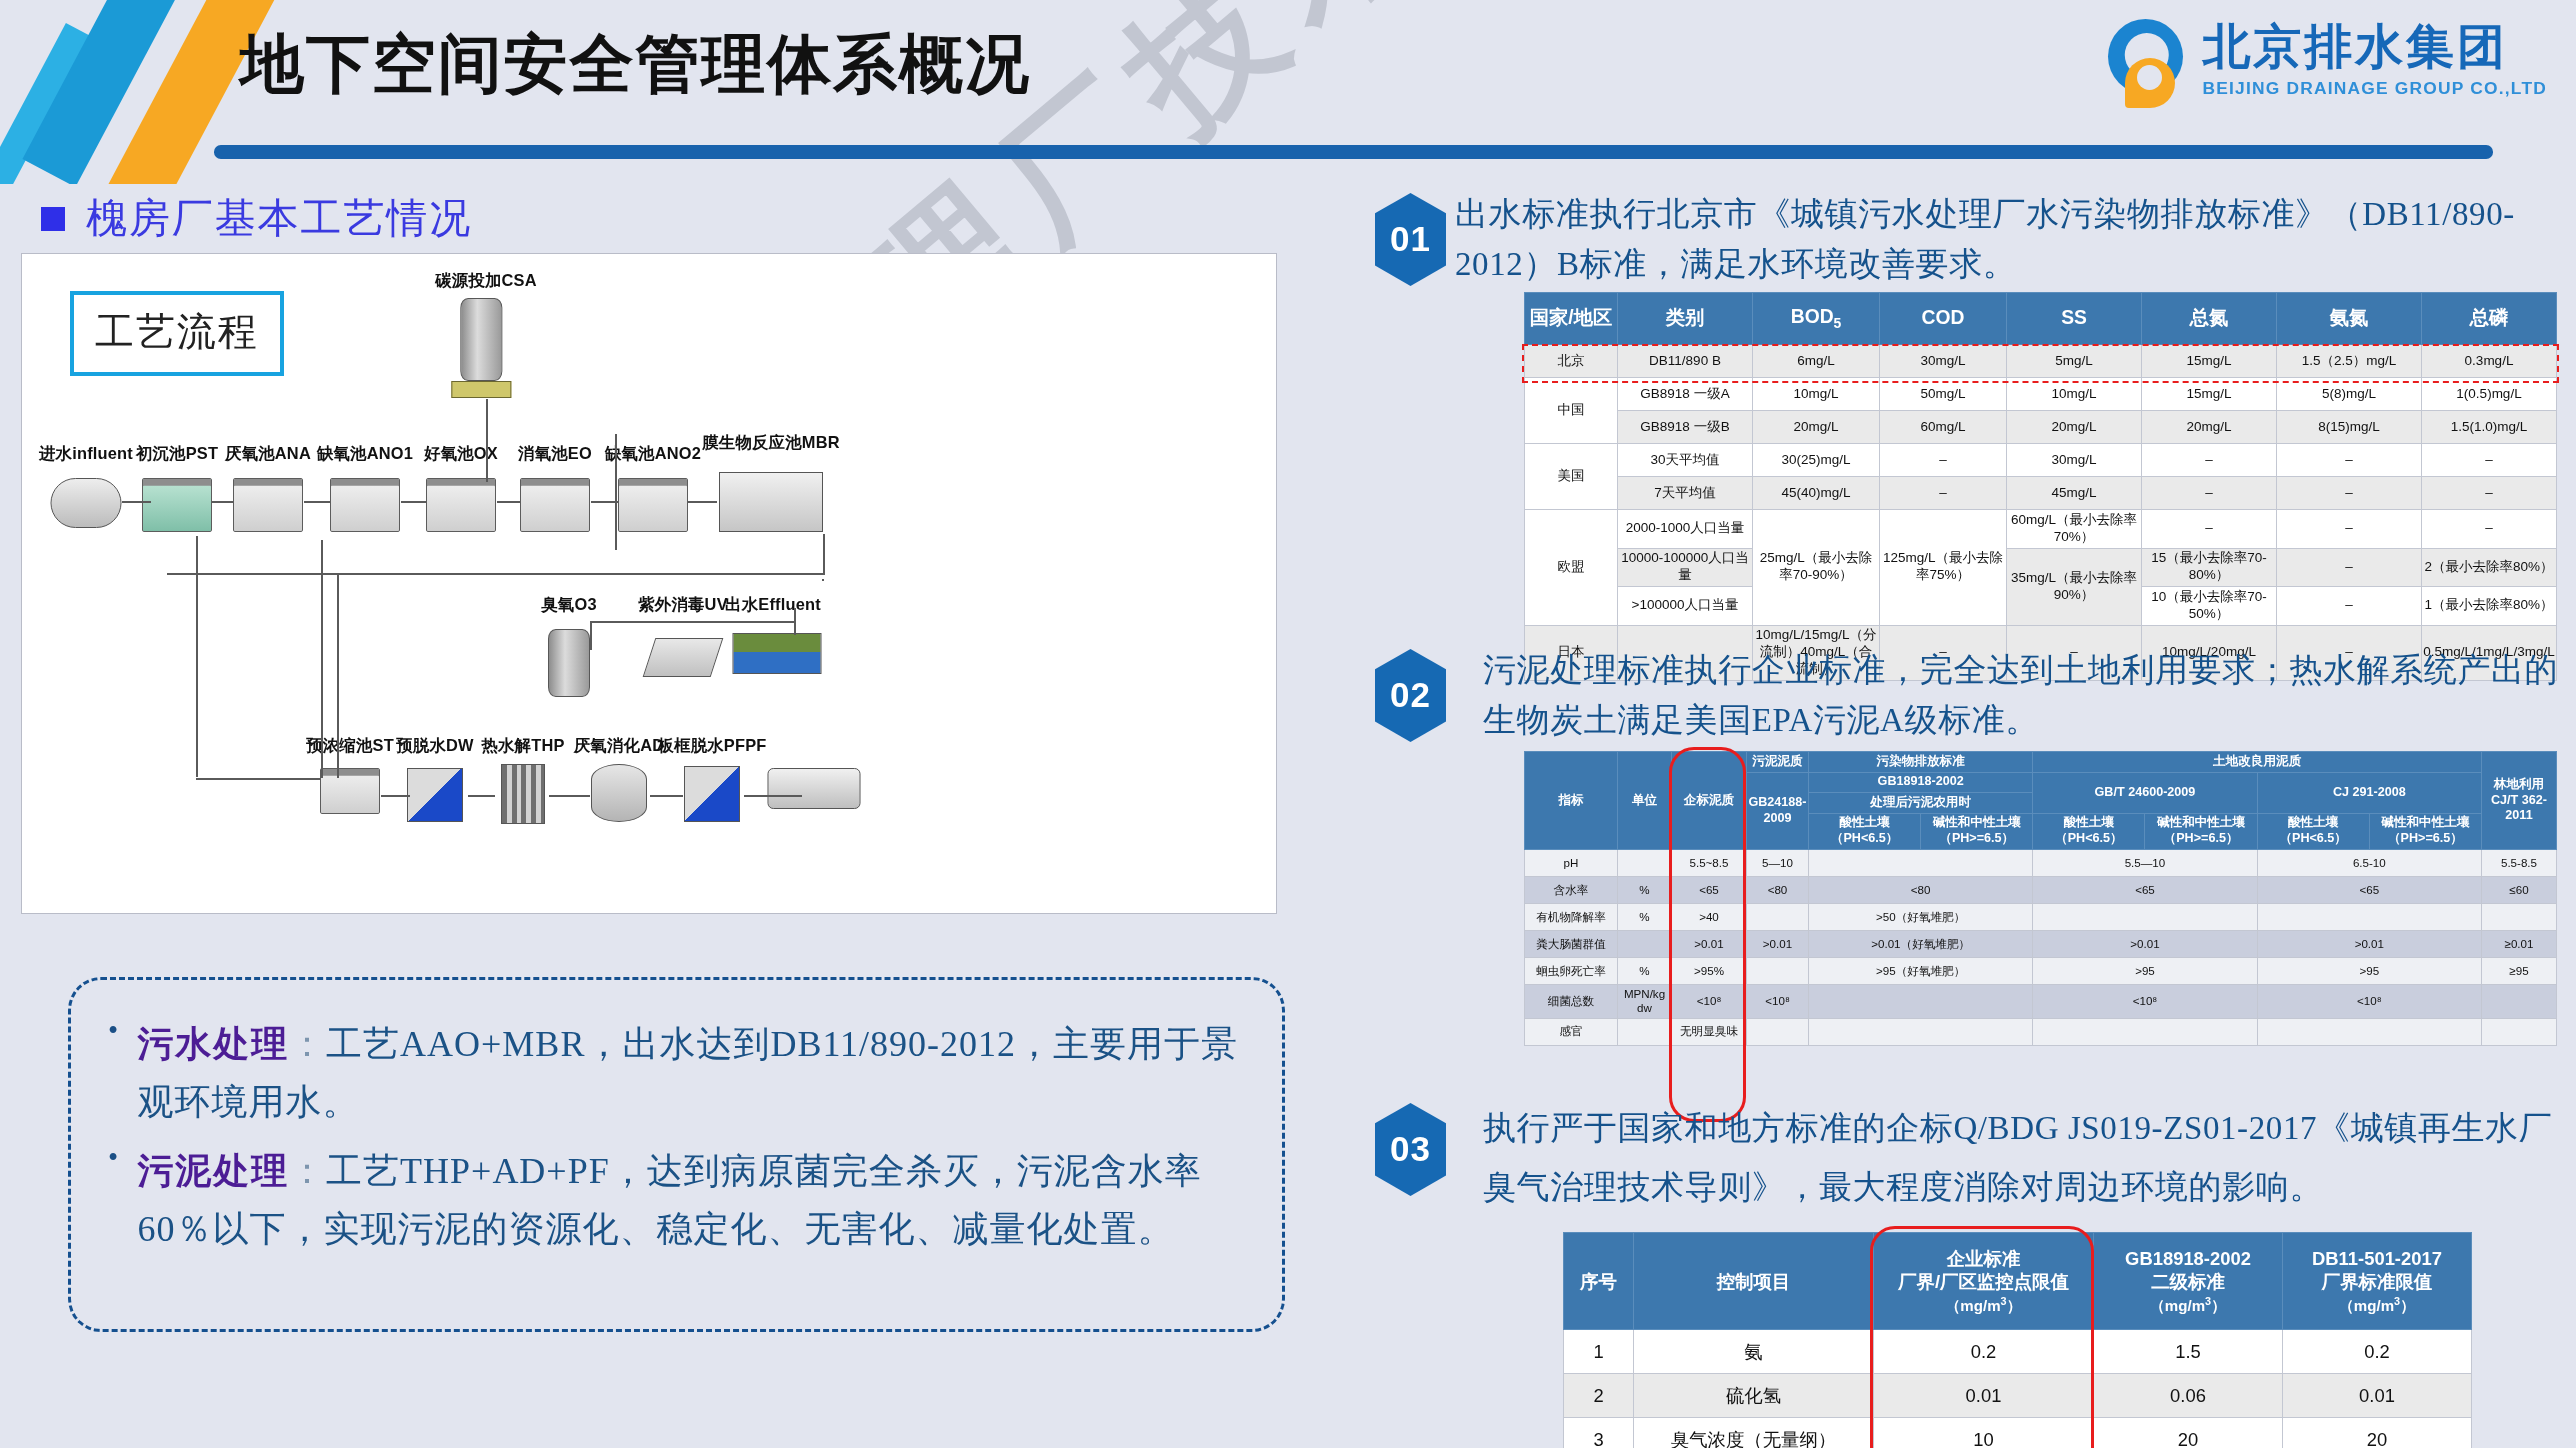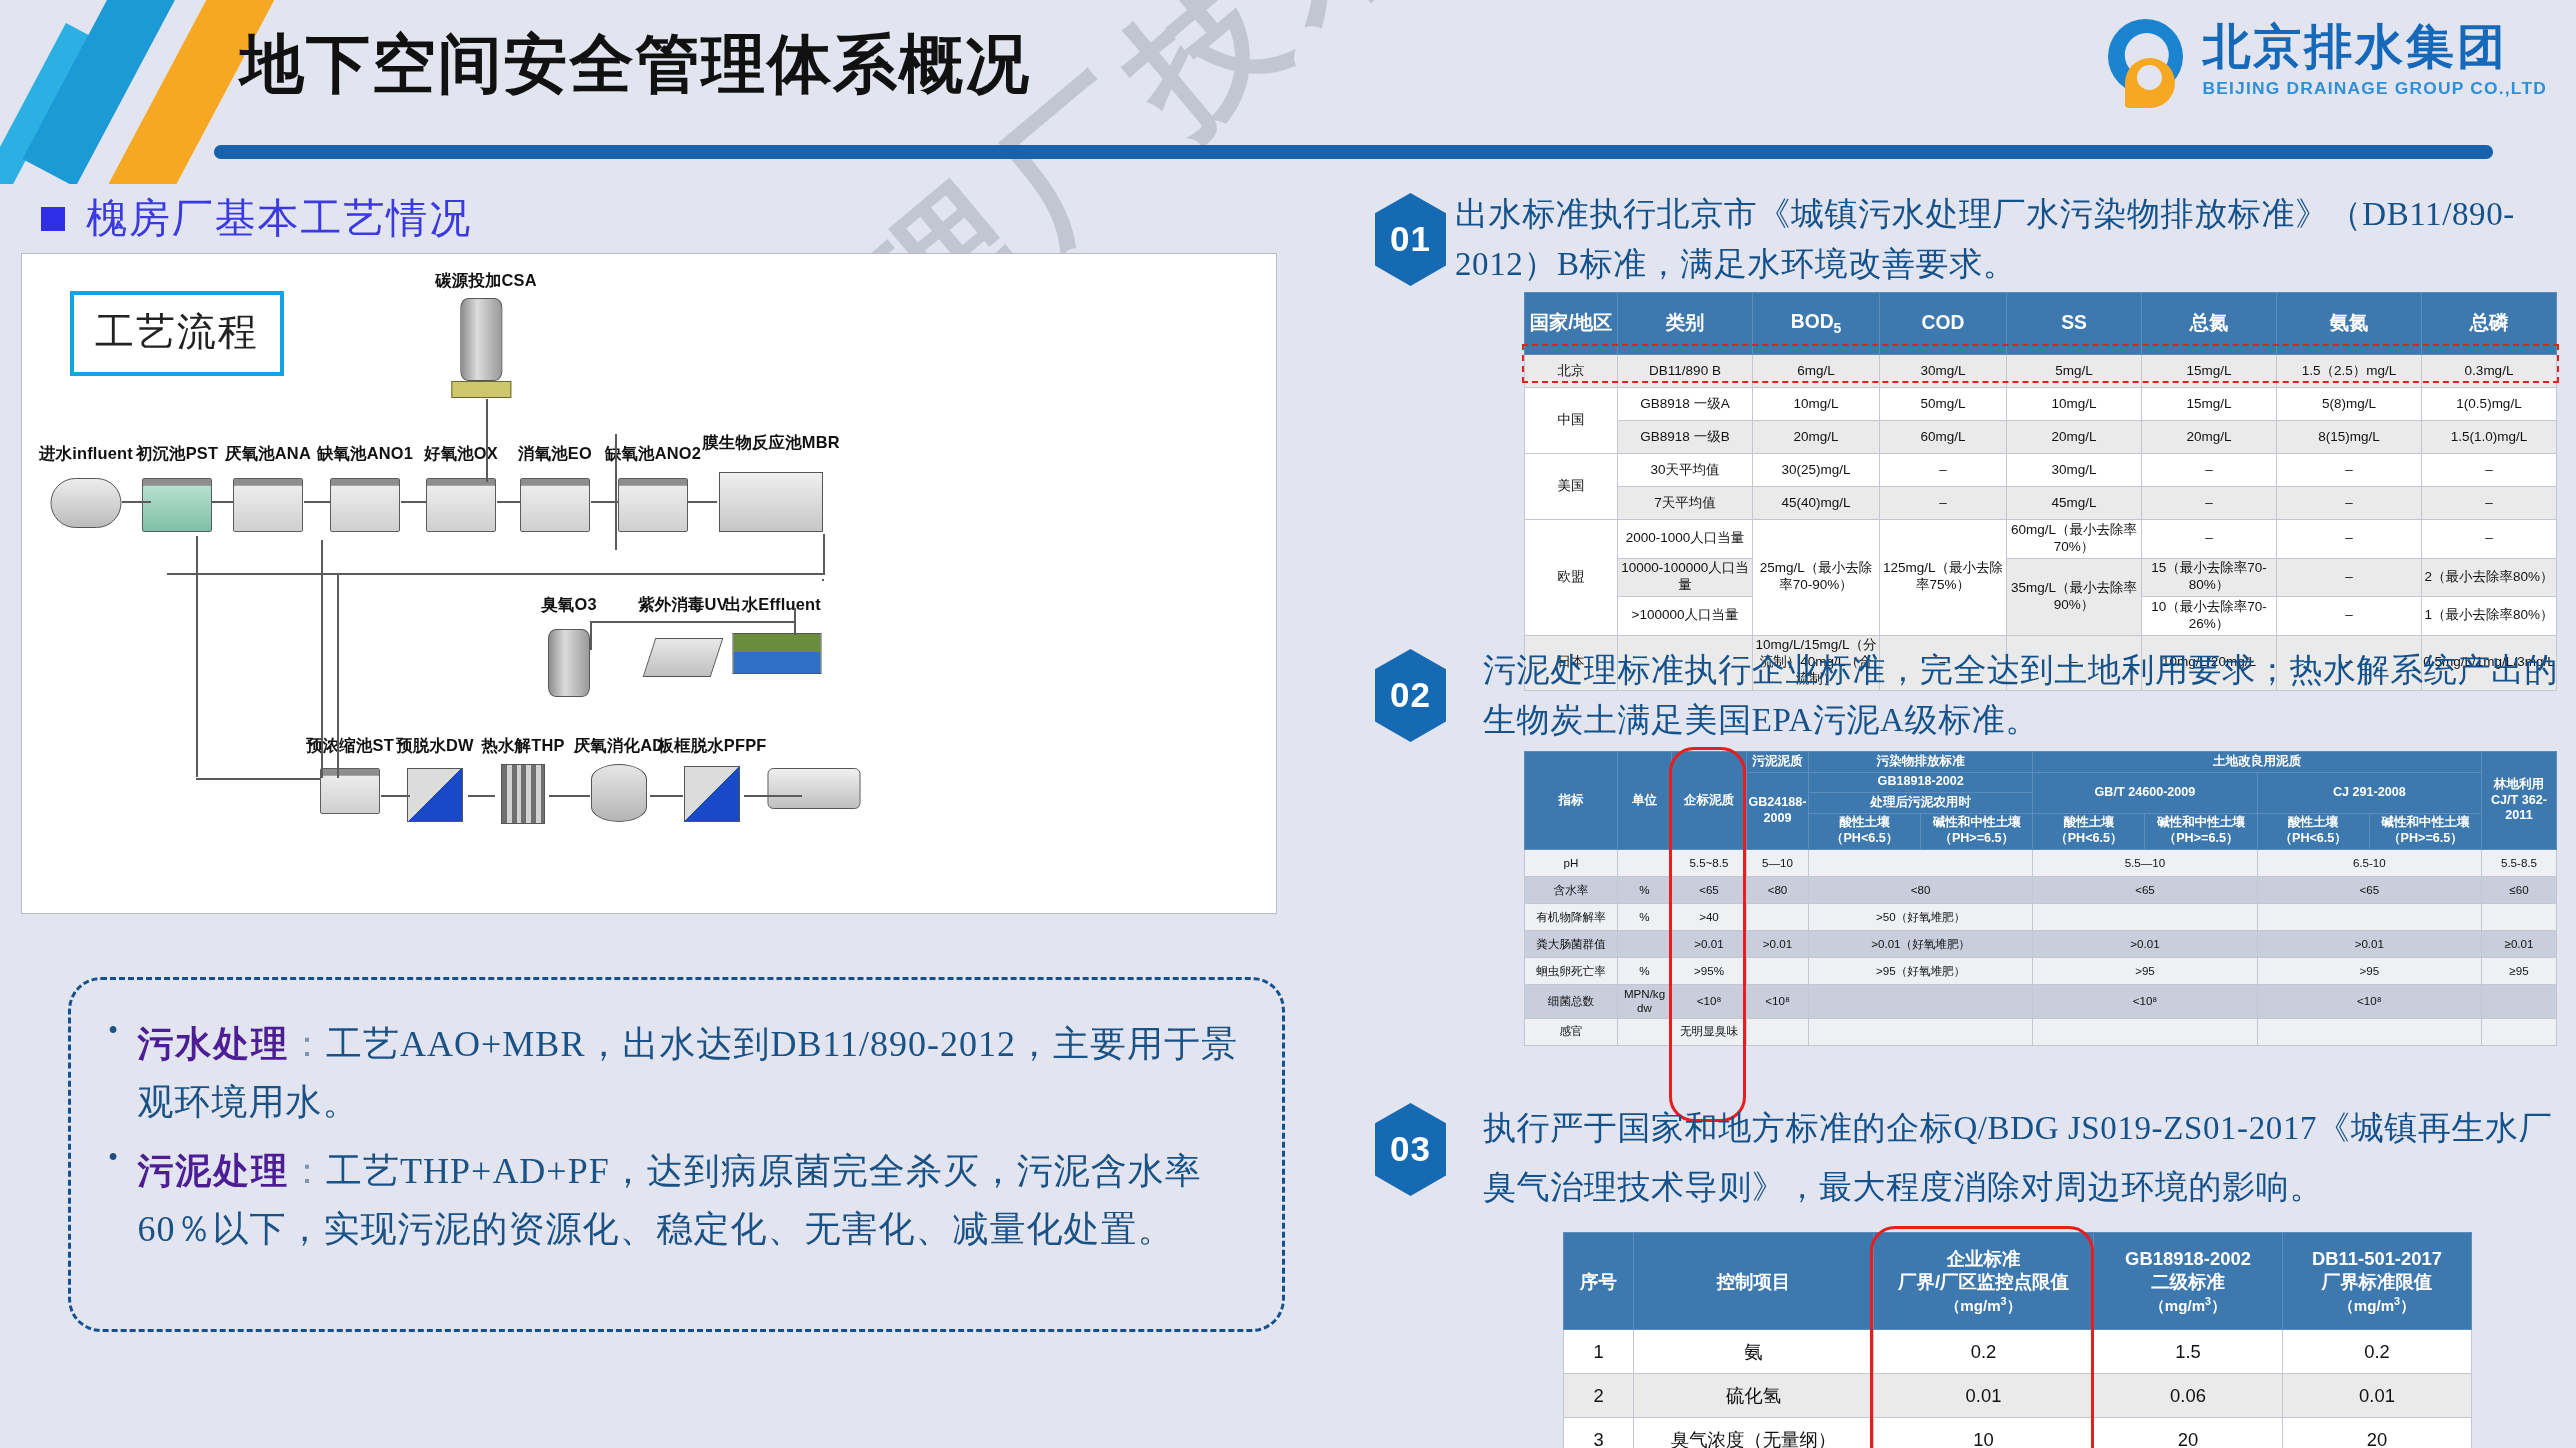--- a/index.html
+++ b/index.html
@@ -116,21 +116,21 @@
   .sec-text { font-size: 33px; color: #15528c; line-height: 1.52; letter-spacing: 0.6px; }
 
   table.dt { border-collapse: collapse; table-layout: fixed; background: #fff; }
   table.dt th, table.dt td {
     border: 1px solid #c3c7d2; text-align: center; vertical-align: middle;
     font-family: "Liberation Sans","DejaVu Sans",sans-serif; color: #111;
     padding: 1.9px 1px; line-height: 1.25;
   }
   table.dt thead th { background: #3d78ae; color: #fff; font-weight: bold; border-color: #5a8dbc; }
   .t1 { width: 1033px; font-size: 13.5px; }
-  .t1 thead th { font-size: 19.3px; height: 62px; }
+  .t1 thead th { font-size: 19.3px; height: 52px; }
   .t1 td { height: 33px; }
   .t1 tbody tr:nth-child(odd) td { background: #eaeaea; }
   .t1 tbody tr:nth-child(even) td { background: #fff; }
 
   .t2 { width: 1033px; font-size: 10.6px; }
   .t2 thead th { font-size: 12.6px; }
   .t2 td { height: 27px; font-size: 11.6px; }
   .t2 tbody tr:nth-child(odd) td { background: #eef0f4; }
   .t2 tbody tr:nth-child(even) td { background: #c9cedd; }
 
@@ -388,21 +388,21 @@
         </tr>
         <tr>
           <td>10000-100000人口当量</td>
           <td rowspan="2">35mg/L（最小去除率90%）</td>
           <td>15（最小去除率70-80%）</td>
           <td>–</td>
           <td>2（最小去除率80%）</td>
         </tr>
         <tr>
           <td>&gt;100000人口当量</td>
-          <td>10（最小去除率70-26%）</td>
+          <td>10（最小去除率70-50%）</td>
           <td>–</td>
           <td>1（最小去除率80%）</td>
         </tr>
         <tr>
           <td>日本</td>
           <td></td>
           <td>10mg/L/15mg/L（分流制）40mg/L（合流制）</td>
           <td>–</td>
           <td>–</td>
           <td>10mg/L/20mg/L</td>

